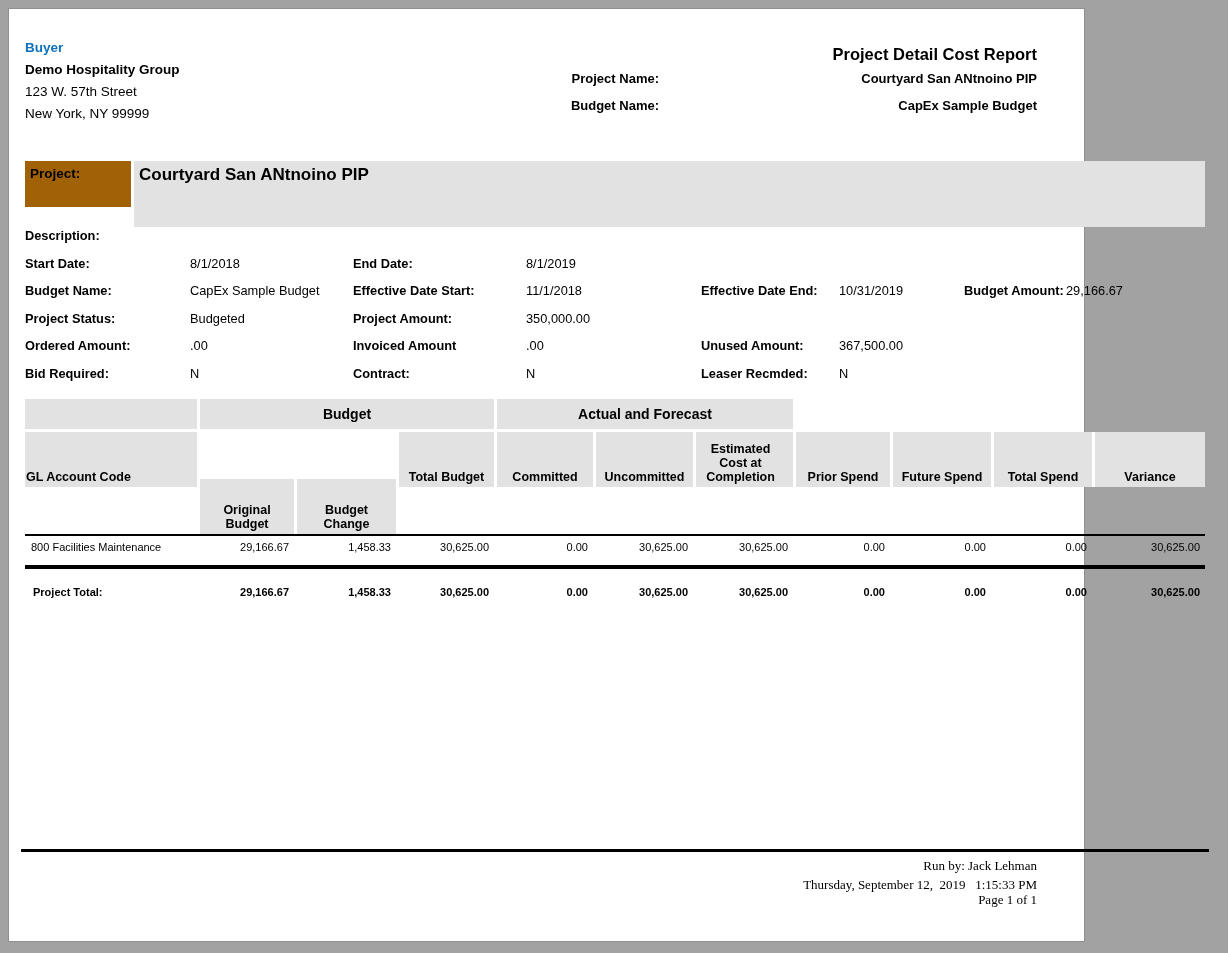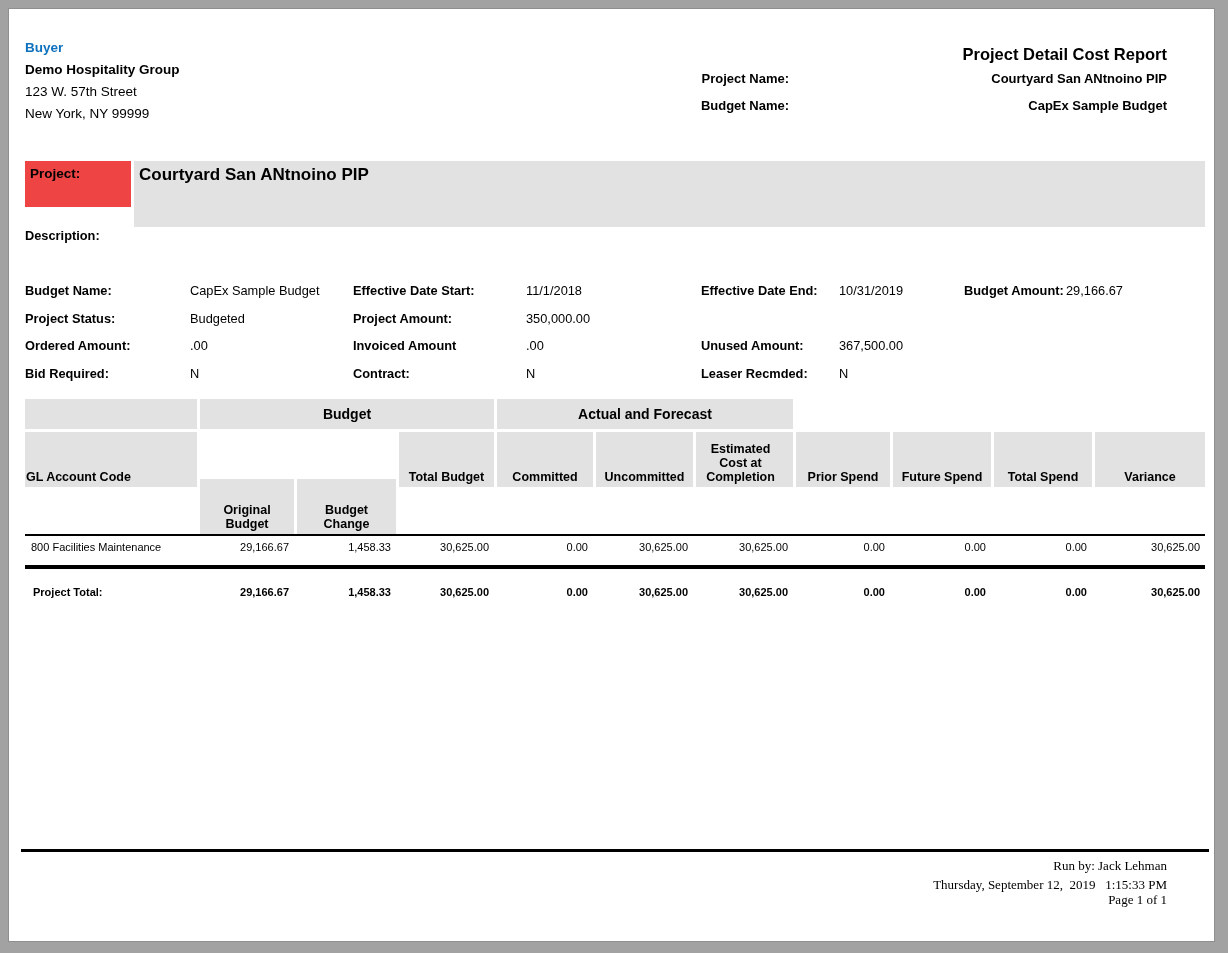--- a/index.html
+++ b/index.html
@@ -1,38 +1,38 @@
 <!DOCTYPE html>
 <html><head>
 <meta charset="utf-8">
 <style>
   * { margin:0; padding:0; box-sizing:border-box; }
   html,body { width:1228px; height:953px; overflow:hidden; }
   body { background:#a2a2a2; font-family:"Liberation Sans", sans-serif; color:#000; }
 
   .page {
-    position:absolute; left:8px; top:8px; width:1207px; height:934px;
+    position:absolute; left:8px; top:8px; width:1077px; height:934px;
     background:#ffffff; border:1px solid #8f8f8f;
   }
 
   
   .buyer-block { position:absolute; left:16px; top:28px; line-height:22px; font-size:13.5px; }
   .buyer-label { color:#0d71bd; font-weight:bold; }
   .company-name { font-weight:bold; }
 
   .report-title { position:absolute; top:36px; right:47px; font-size:16.5px; font-weight:bold; white-space:nowrap; }
   .hdr-row { position:absolute; left:0; width:100%; height:16px; font-size:13px; font-weight:bold; }
   .hdr-row .hlabel { position:absolute; right:425px; white-space:nowrap;text-align:right; }
   .hdr-row .hvalue { position:absolute; right:47px;  white-space:nowrap; }
   .hdr-row-1 { top:62px; } .hdr-row-2 { top:89px; } .hdr-row-3 { top:115px;margin-top:43px; }
 
   
   .banner-label {
     position:absolute; left:16px; top:152px; width:106px; height:46px;
-    background:#ef4444; font-size:13.5px; font-weight:bold; padding:5px 0 0 5px;
+    background:#a16207; font-size:13.5px; font-weight:bold; padding:5px 0 0 5px;
   }
   .banner-value {
     position:absolute; left:125px; top:152px; width:1071px; height:66px;
     background:#e2e2e2; font-size:17px; font-weight:bold; padding:4px 0 0 5px;
   }
 
   
   .description { position:absolute; left:16px; top:219px; font-size:12.8px; font-weight:bold; }
   .drow { position:absolute; left:0; width:100%; height:17px; font-size:12.8px; }
   .drow span { position:absolute; white-space:nowrap; }
@@ -102,20 +102,26 @@
   <div class="hdr-row hdr-row-3">
     <span class="hlabel">Project Date:</span>
     <span class="hvalue">08/01/2018 - 08/01/2019</span>
   </div>
 
   <div class="banner-label">Project:</div>
   <div class="banner-value">Courtyard San ANtnoino PIP</div>
 
   <div class="description">Description:</div>
 
+  <div class="drow r1">
+    <span class="lbl dl1">Start Date:</span>
+    <span class="dv1">8/1/2018</span>
+    <span class="lbl dl2">End Date:</span>
+    <span class="dv2">8/1/2019</span>
+  </div>
   <div class="drow r2">
     <span class="lbl dl1">Budget Name:</span>
     <span class="dv1">CapEx Sample Budget</span>
     <span class="lbl dl2">Effective Date Start:</span>
     <span class="dv2">11/1/2018</span>
     <span class="lbl dl3">Effective Date End:</span>
     <span class="dv3">10/31/2019</span>
     <span class="lbl dl4">Budget Amount:</span>
     <span class="dv4">29,166.67</span>
   </div>

